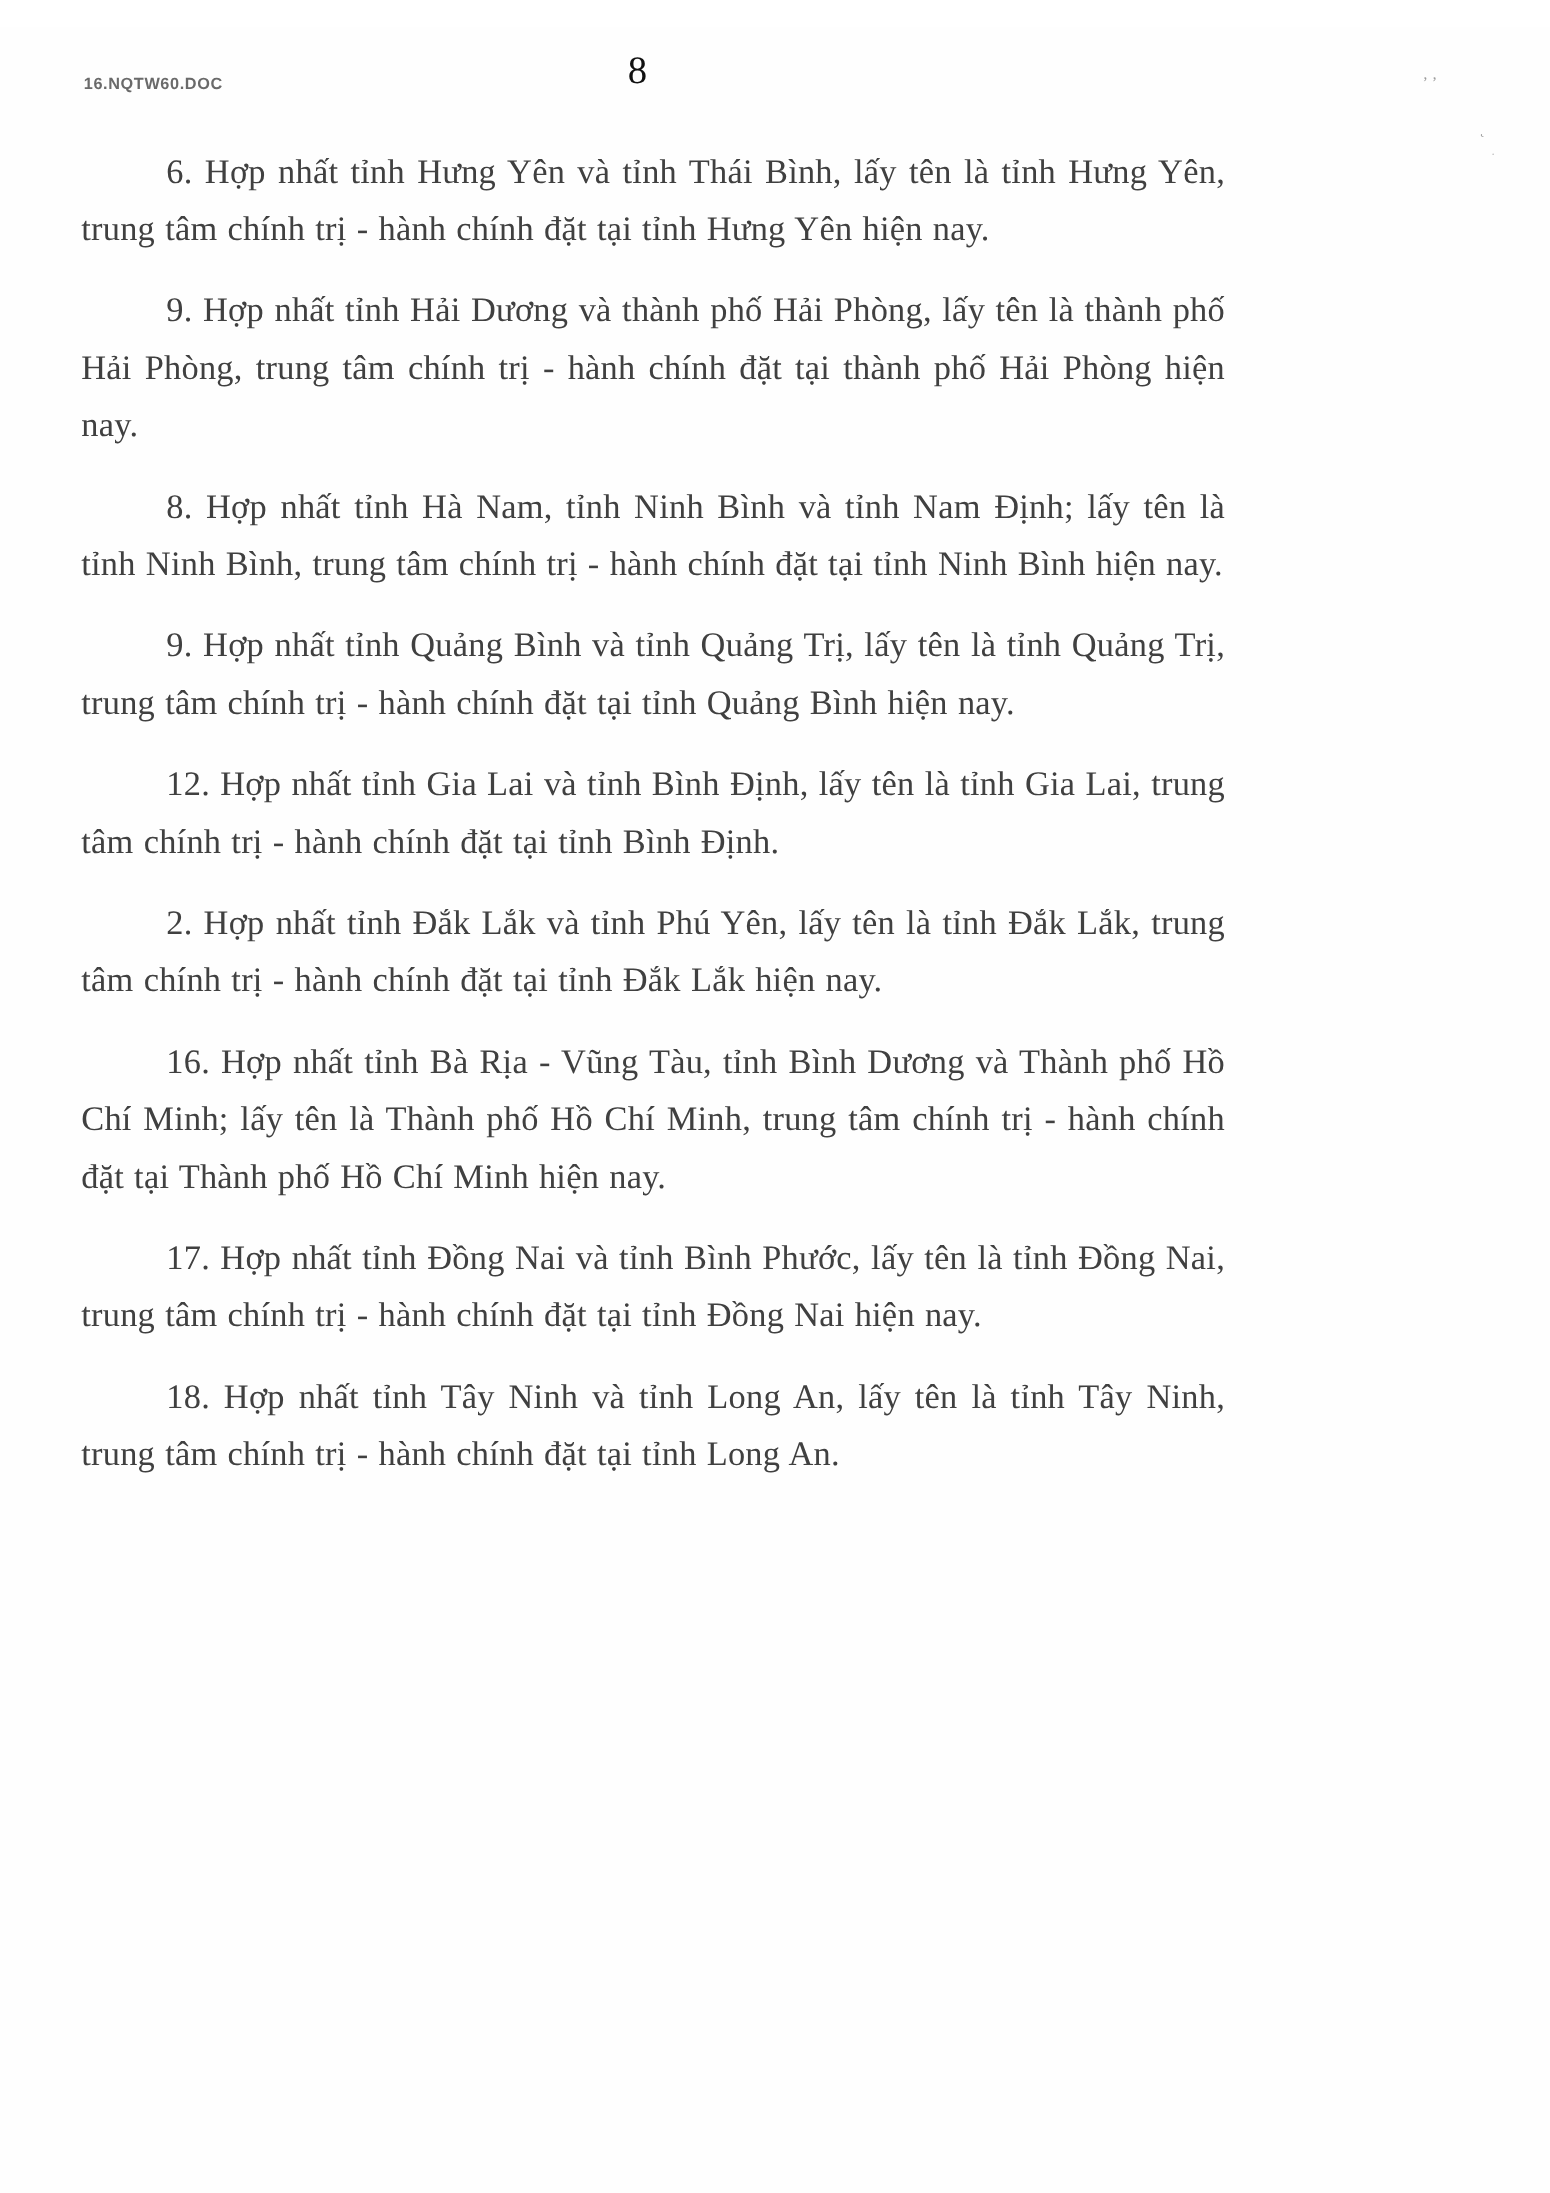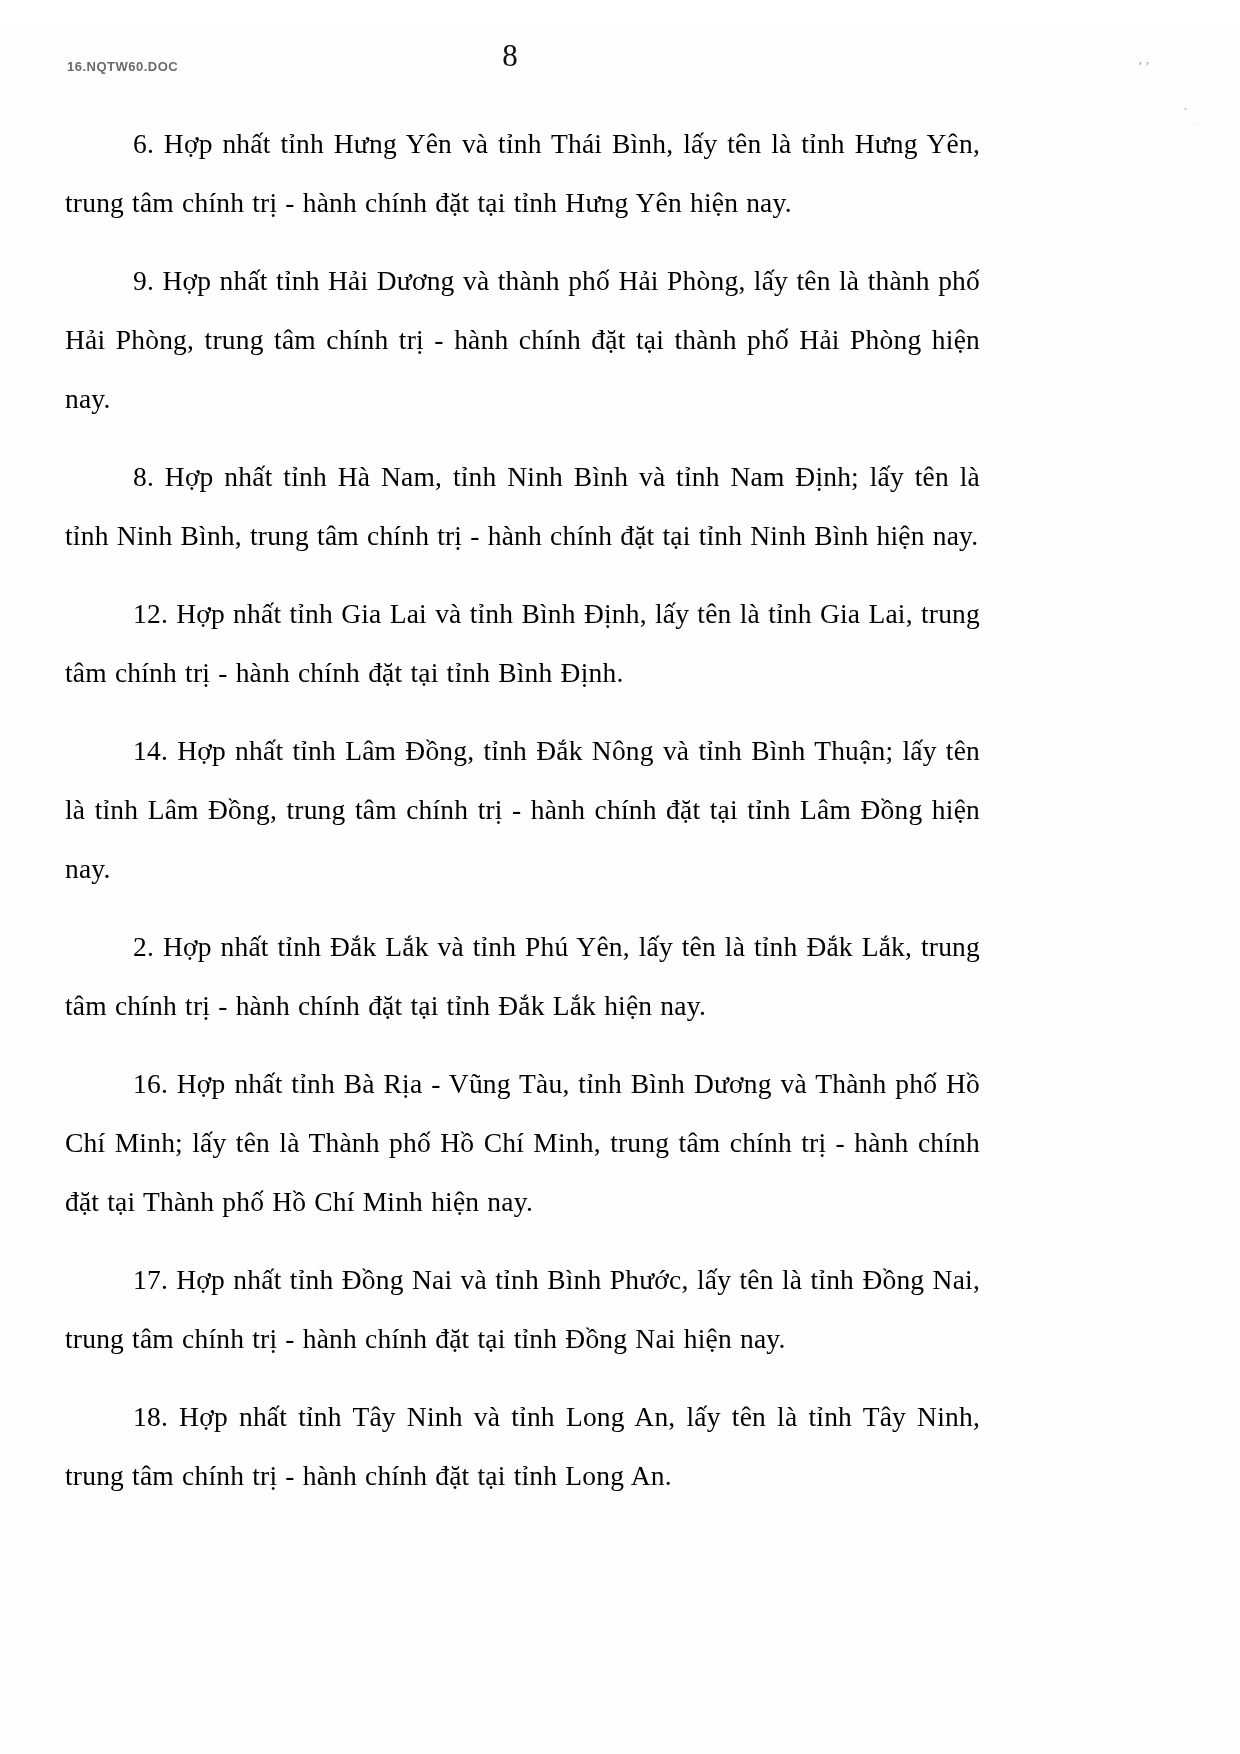--- a/index.html
+++ b/index.html
@@ -47,24 +47,24 @@
   .speck-3 { left: 1193px; top: 96px; font-size: 9px; color: #b5b5b5; }
   .content {
     position: absolute;
     left: 65px;
     top: 92px;
     width: 915px;
   }
   .content p {
     margin: 0 0 19px 0;
     font-size: 27.5px;
-    line-height: 59px;
+    line-height: 46px;
     text-align: justify;
     text-indent: 68px;
-    color: #000000;
+    color: #404040;
     letter-spacing: 0.2px;
     word-spacing: 1px;
   }
 </style>
 </head>
 <body>
 
 <div class="page">
 
   <div class="file-label">16.NQTW60.DOC</div>
@@ -73,21 +73,21 @@
 
   <span class="speckle speck-1">’’</span>
   <span class="speckle speck-2">˛</span>
   <span class="speckle speck-3">·</span>
 
   <div class="content" id="paragraph-container">
 
   <p>6. Hợp nhất tỉnh Hưng Yên và tỉnh Thái Bình, lấy tên là tỉnh Hưng Yên, trung tâm chính trị - hành chính đặt tại tỉnh Hưng Yên hiện nay.</p>
       <p>9. Hợp nhất tỉnh Hải Dương và thành phố Hải Phòng, lấy tên là thành phố Hải Phòng, trung tâm chính trị - hành chính đặt tại thành phố Hải Phòng hiện nay.</p>
       <p>8. Hợp nhất tỉnh Hà Nam, tỉnh Ninh Bình và tỉnh Nam Định; lấy tên là tỉnh Ninh Bình, trung tâm chính trị - hành chính đặt tại tỉnh Ninh Bình hiện nay.</p>
+      <p>9. Hợp nhất tỉnh Quảng Bình và tỉnh Quảng Trị, lấy tên là tỉnh Quảng Trị, trung tâm chính trị - hành chính đặt tại tỉnh Quảng Bình hiện nay.</p>
       <p>12. Hợp nhất tỉnh Gia Lai và tỉnh Bình Định, lấy tên là tỉnh Gia Lai, trung tâm chính trị - hành chính đặt tại tỉnh Bình Định.</p>
-      <p>14. Hợp nhất tỉnh Lâm Đồng, tỉnh Đắk Nông và tỉnh Bình Thuận; lấy tên là tỉnh Lâm Đồng, trung tâm chính trị - hành chính đặt tại tỉnh Lâm Đồng hiện nay.</p>
       <p>2. Hợp nhất tỉnh Đắk Lắk và tỉnh Phú Yên, lấy tên là tỉnh Đắk Lắk, trung tâm chính trị - hành chính đặt tại tỉnh Đắk Lắk hiện nay.</p>
       <p>16. Hợp nhất tỉnh Bà Rịa - Vũng Tàu, tỉnh Bình Dương và Thành phố Hồ Chí Minh; lấy tên là Thành phố Hồ Chí Minh, trung tâm chính trị - hành chính đặt tại Thành phố Hồ Chí Minh hiện nay.</p>
       <p>17. Hợp nhất tỉnh Đồng Nai và tỉnh Bình Phước, lấy tên là tỉnh Đồng Nai, trung tâm chính trị - hành chính đặt tại tỉnh Đồng Nai hiện nay.</p>
       <p>18. Hợp nhất tỉnh Tây Ninh và tỉnh Long An, lấy tên là tỉnh Tây Ninh, trung tâm chính trị - hành chính đặt tại tỉnh Long An.</p>
     </div>
 
 </div>
 
 </body></html>

